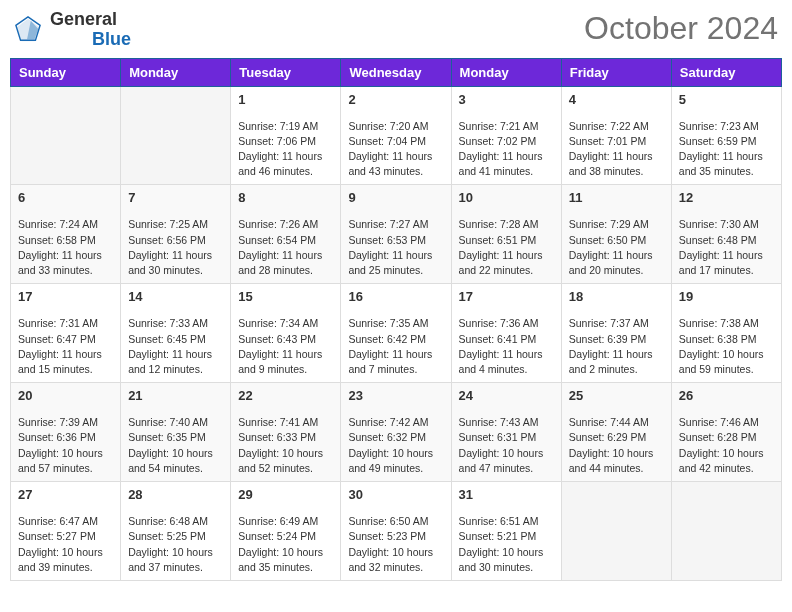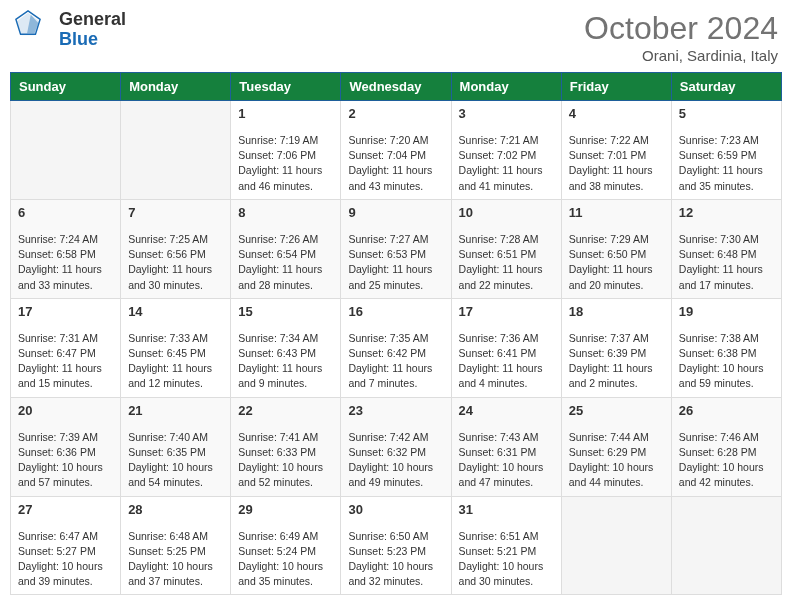--- a/index.html
+++ b/index.html
@@ -12,30 +12,30 @@
     }
     .header {
       display: flex;
       justify-content: space-between;
       align-items: flex-start;
       margin-bottom: 8px;
       padding: 0 4px;
     }
     .logo {
       display: flex;
-      align-items: flex-start;
-      gap: 17px;
+      align-items: center;
+      gap: 8px;
     }
     .logo-text {
       font-size: 18px;
       font-weight: bold;
       line-height: 1.1;
     }
     .logo-general { color: #333; }
-    .logo-blue { color: #1a6bb5; }
+    .logo-blue { color: #1a6bb5; margin-left: 42px; }
     .logo-icon {
       width: 28px;
       height: 28px;
     }
     .title-block {
       text-align: right;
     }
     .month-title {
       font-size: 32px;
       font-weight: normal;
@@ -44,21 +44,21 @@
     .location {
       font-size: 15px;
       color: #555;
     }
     .calendar {
       width: 100%;
       border-collapse: collapse;
       border: 1px solid #ccc;
     }
     .calendar th {
-      background-color: #15803d;
+      background-color: #6d28d9;
       color: #fff;
       text-align: left;
       padding: 6px 8px;
       font-size: 13px;
       font-weight: bold;
       border: 1px solid #1e5f9a;
     }
     .calendar td {
       vertical-align: top;
       padding: 5px 7px;
@@ -102,21 +102,20 @@
       <polygon points="15,1 28,10 23,26 7,26 2,10" fill="none" stroke="#1a6bb5" stroke-width="1.5"></polygon>
       <polygon points="18,5 26,14 22,25 14,25" fill="#1a6bb5" opacity="0.4"></polygon>
     </svg>
     <div class="logo-text">
       <span class="logo-general">General</span><br>
       <span class="logo-blue">Blue</span>
     </div>
   </div>
   <div class="title-block">
     <div class="month-title">October 2024</div>
-    <div class="location">Orani, Sardinia, Italy</div>
   </div>
 </div>
 
 <table class="calendar">
   <thead>
     <tr>
     <th>Sunday</th>
         <th>Monday</th>
         <th>Tuesday</th>
         <th>Wednesday</th>

